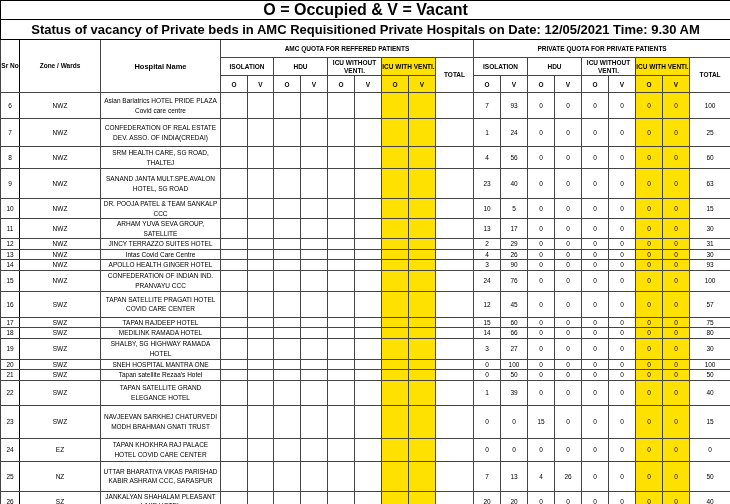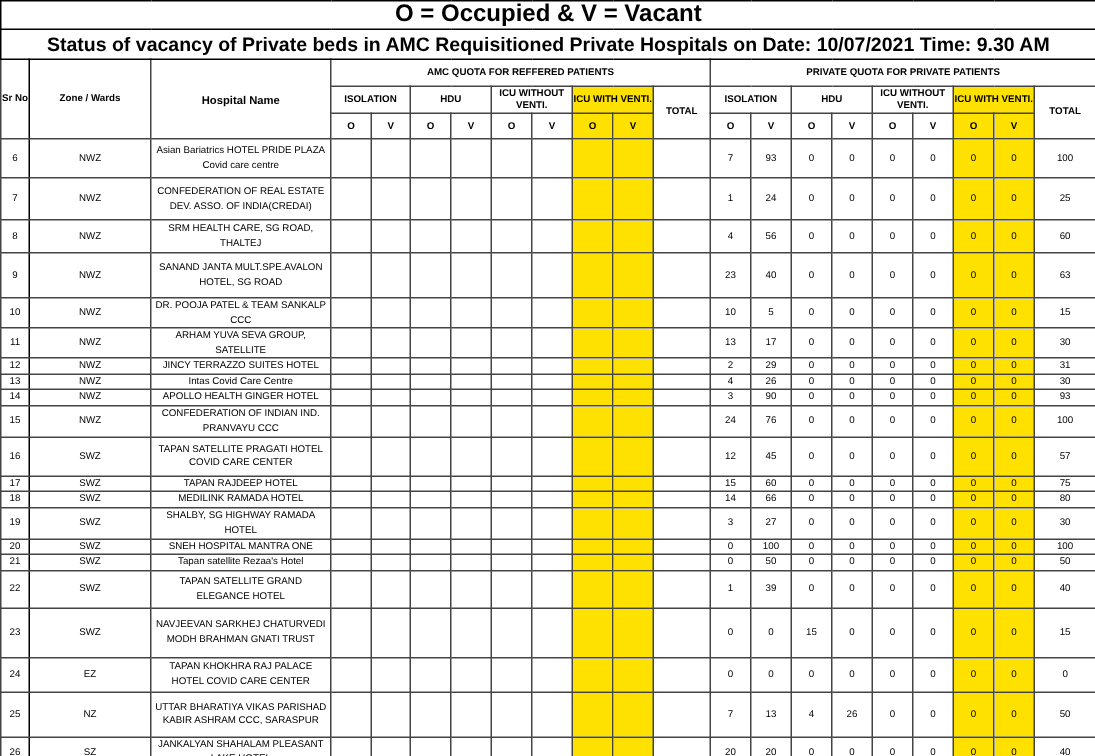--- a/index.html
+++ b/index.html
@@ -42,21 +42,21 @@
       <col style="width:27px">
       <col style="width:27px">
       <col style="width:27px">
     <col style="width:41px">
   </colgroup>
   <thead>
     <tr>
       <td colspan="21" class="legend">O = Occupied   &amp;   V = Vacant</td>
     </tr>
     <tr>
-      <td colspan="21" class="title">Status of vacancy of Private beds in AMC Requisitioned Private Hospitals on Date: 10/07/2021  Time: 9.30 AM</td>
+      <td colspan="21" class="title">Status of vacancy of Private beds in AMC Requisitioned Private Hospitals on Date: 12/05/2021  Time: 9.30 AM</td>
     </tr>
     <tr style="height:18px">
       <th rowspan="3" class="hdr thick-r">Sr No</th>
       <th rowspan="3" class="hdr">Zone / Wards</th>
       <th rowspan="3" class="hdr-big">Hospital Name</th>
       <th colspan="9" class="hdr">AMC QUOTA FOR REFFERED PATIENTS</th>
       <th colspan="9" class="hdr thick-l">PRIVATE QUOTA FOR PRIVATE PATIENTS</th>
     </tr>
     <tr style="height:18px">
       <th colspan="2" class="hdr">ISOLATION</th>

